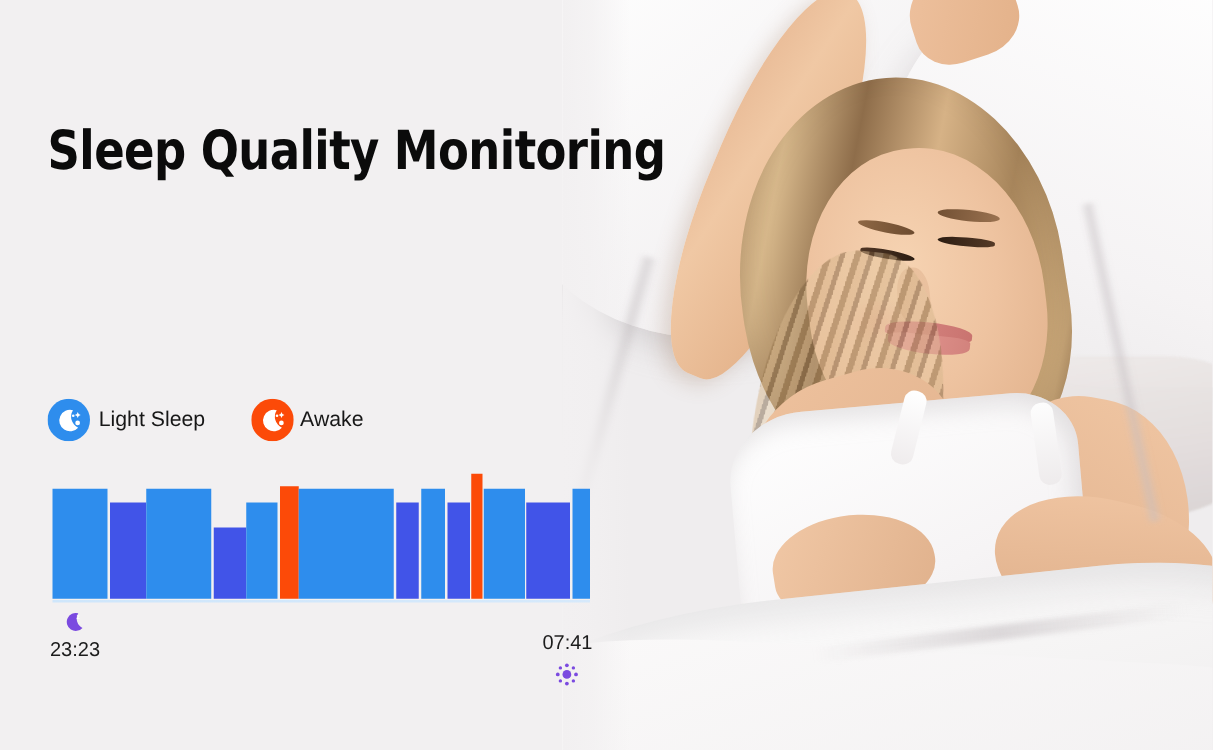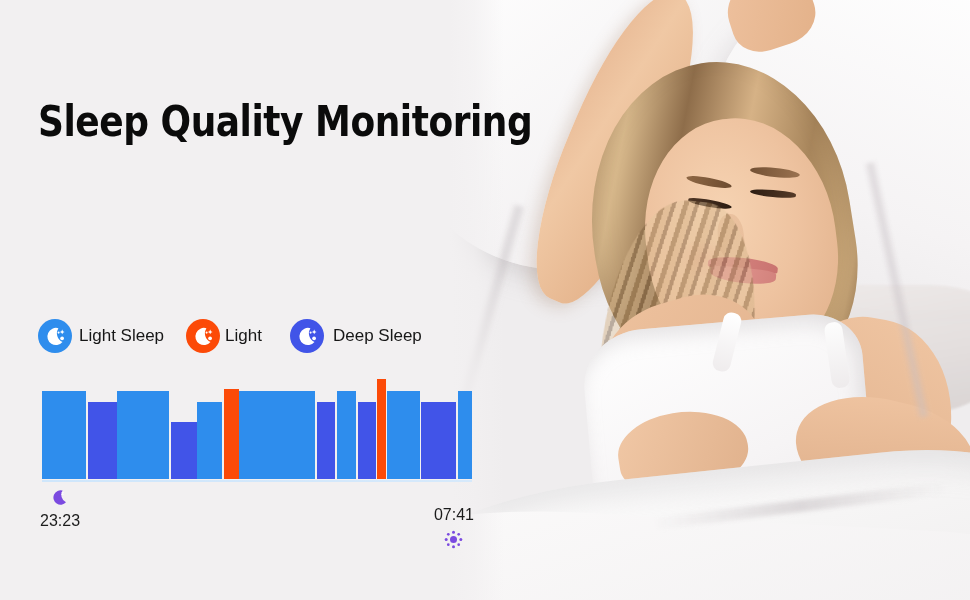--- a/index.html
+++ b/index.html
@@ -244,21 +244,21 @@
   <div class="left-blend"></div>
 </div>
 
 <div id="content">
 
   <h1 class="headline">Sleep Quality Monitoring</h1>
 
 
   <div class="legend">
 
-    <div class="legend-item" style="margin-right:22px;">
+    <div class="legend-item" style="margin-right:37px;">
       <span class="badge">
         <svg width="34" height="34" viewBox="0 0 34 34">
           <circle cx="17" cy="17" r="17" fill="#2e8ded"></circle>
           <path d="M20.4 9.2a8.6 8.6 0 1 0 4.1 13.9A9.6 9.6 0 0 1 20.4 9.2z" fill="#ffffff"></path>
           <path d="M24.2 10.6l.75 1.62 1.62.75-1.62.75-.75 1.62-.75-1.62-1.62-.75 1.62-.75z" fill="#ffffff"></path>
           <circle cx="24.1" cy="19.3" r="1.9" fill="#ffffff"></circle>
           <circle cx="20.6" cy="13.6" r="1.05" fill="#ffffff"></circle>
         </svg>
       </span>
       <span class="lbl" style="margin-left:7px;">Light Sleep</span>
@@ -267,35 +267,23 @@
     <div class="legend-item" style="margin-right:28px;">
       <span class="badge">
         <svg width="34" height="34" viewBox="0 0 34 34">
           <circle cx="17" cy="17" r="17" fill="#fc4a08"></circle>
           <path d="M20.4 9.2a8.6 8.6 0 1 0 4.1 13.9A9.6 9.6 0 0 1 20.4 9.2z" fill="#ffffff"></path>
           <path d="M24.2 10.6l.75 1.62 1.62.75-1.62.75-.75 1.62-.75-1.62-1.62-.75 1.62-.75z" fill="#ffffff"></path>
           <circle cx="24.1" cy="19.3" r="1.9" fill="#ffffff"></circle>
           <circle cx="20.6" cy="13.6" r="1.05" fill="#ffffff"></circle>
         </svg>
       </span>
-      <span class="lbl" style="margin-left:5px;">Light</span>
+      <span class="lbl" style="margin-left:5px;">Awake</span>
     </div>
 
-    <div class="legend-item">
-      <span class="badge">
-        <svg width="34" height="34" viewBox="0 0 34 34">
-          <circle cx="17" cy="17" r="17" fill="#4154e8"></circle>
-          <path d="M20.4 9.2a8.6 8.6 0 1 0 4.1 13.9A9.6 9.6 0 0 1 20.4 9.2z" fill="#ffffff"></path>
-          <path d="M24.2 10.6l.75 1.62 1.62.75-1.62.75-.75 1.62-.75-1.62-1.62-.75 1.62-.75z" fill="#ffffff"></path>
-          <circle cx="24.1" cy="19.3" r="1.9" fill="#ffffff"></circle>
-          <circle cx="20.6" cy="13.6" r="1.05" fill="#ffffff"></circle>
-        </svg>
-      </span>
-      <span class="lbl" style="margin-left:9px;">Deep Sleep</span>
-    </div>
   </div>
 
   <div id="chart" style="background: transparent;">
     <div class="bar" style="left: 0px; width: 44px; height: 88px; background: rgb(46, 141, 237);"></div>
       <div class="bar" style="left: 46px; width: 29px; height: 77px; background: rgb(65, 84, 232);"></div>
       <div class="bar" style="left: 75px; width: 52px; height: 88px; background: rgb(46, 141, 237);"></div>
       <div class="bar" style="left: 129px; width: 26px; height: 57px; background: rgb(65, 84, 232);"></div>
       <div class="bar" style="left: 155px; width: 25px; height: 77px; background: rgb(46, 141, 237);"></div>
       <div class="bar" style="left: 182px; width: 15px; height: 90px; background: rgb(252, 74, 8);"></div>
       <div class="bar" style="left: 197px; width: 76px; height: 88px; background: rgb(46, 141, 237);"></div>

